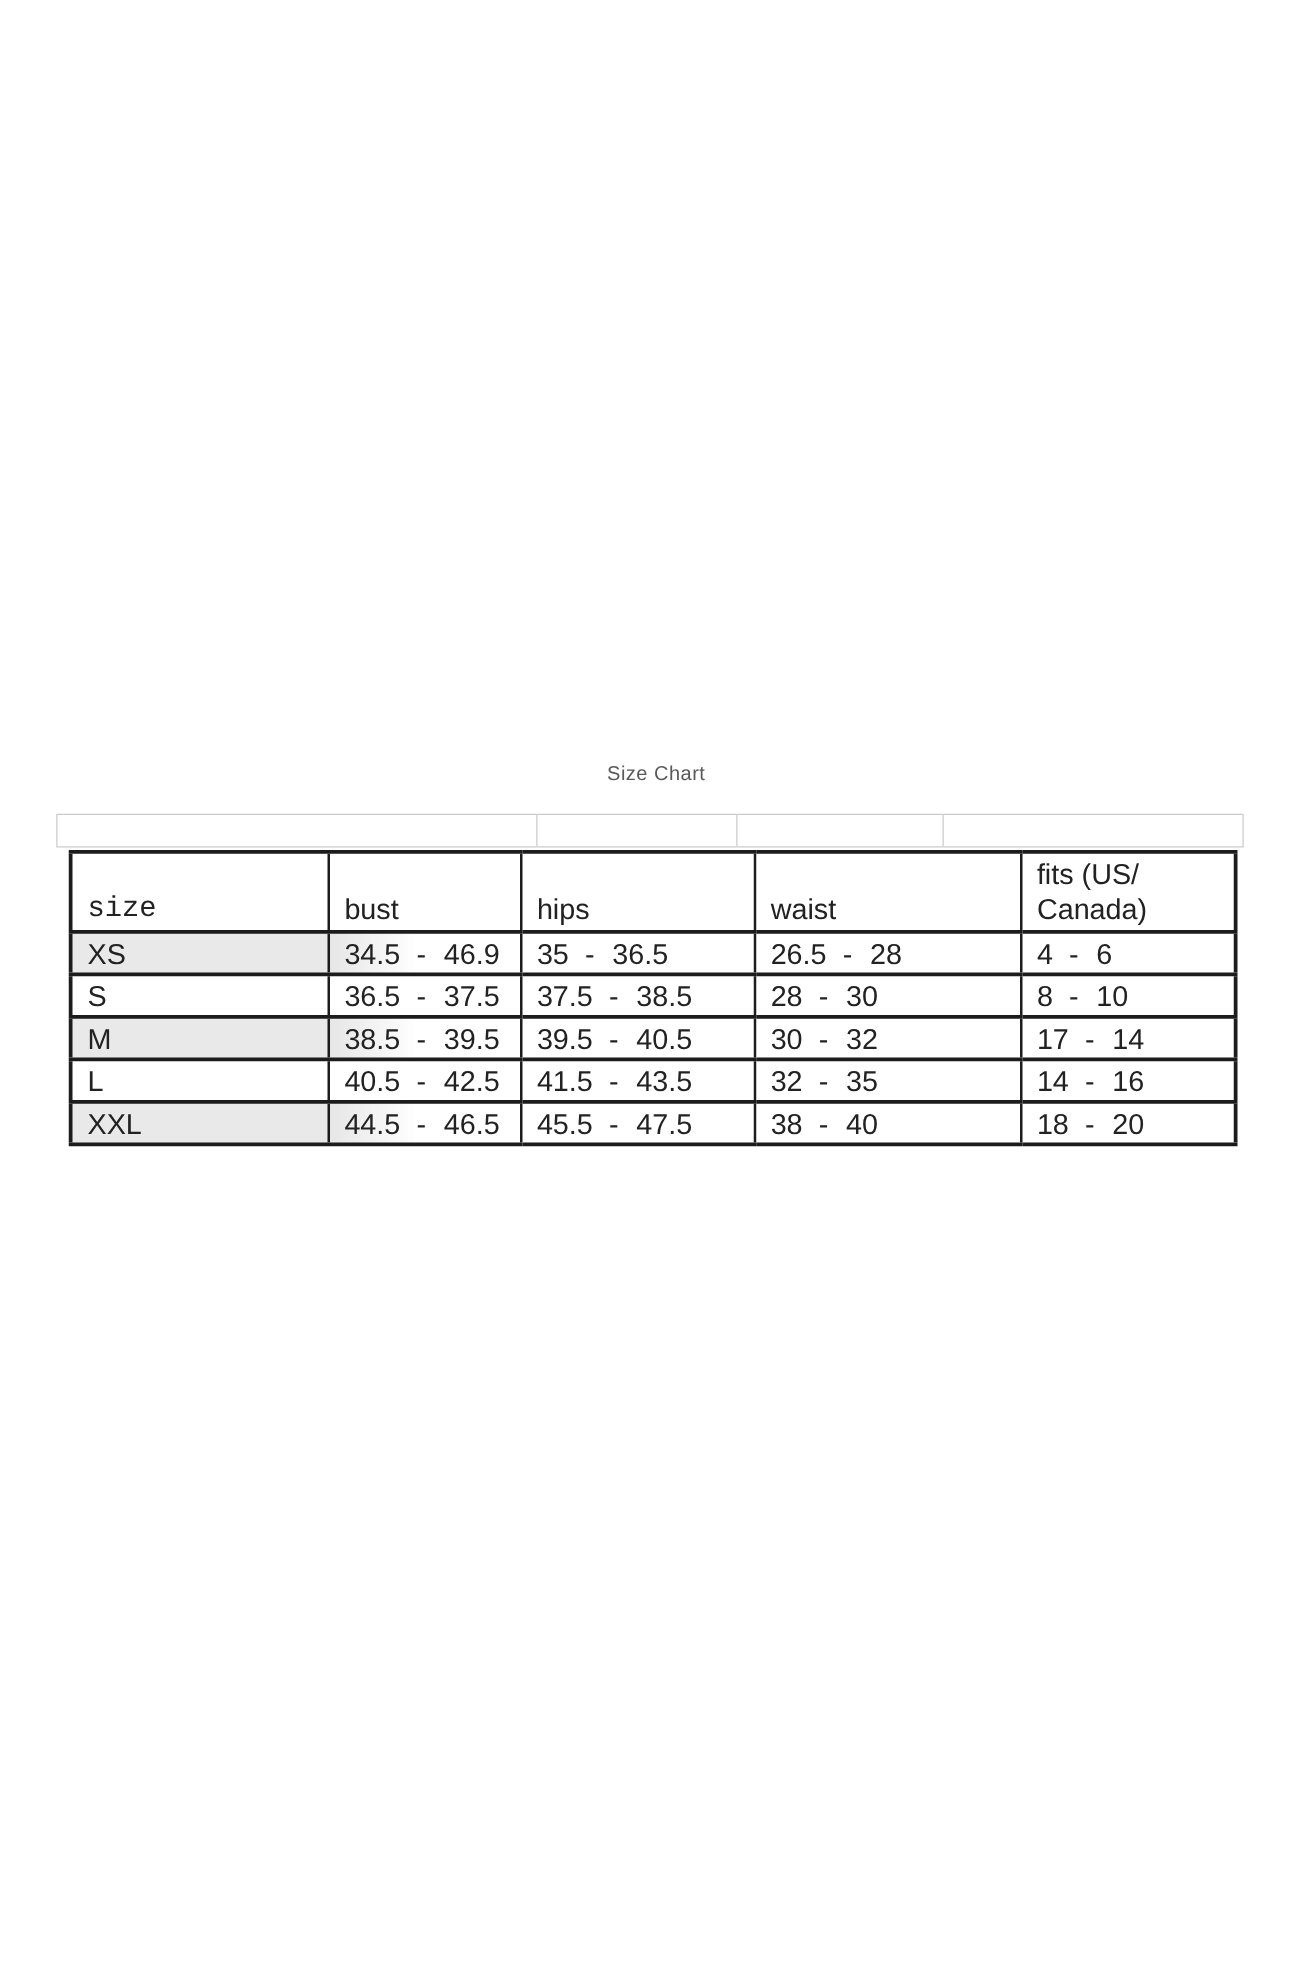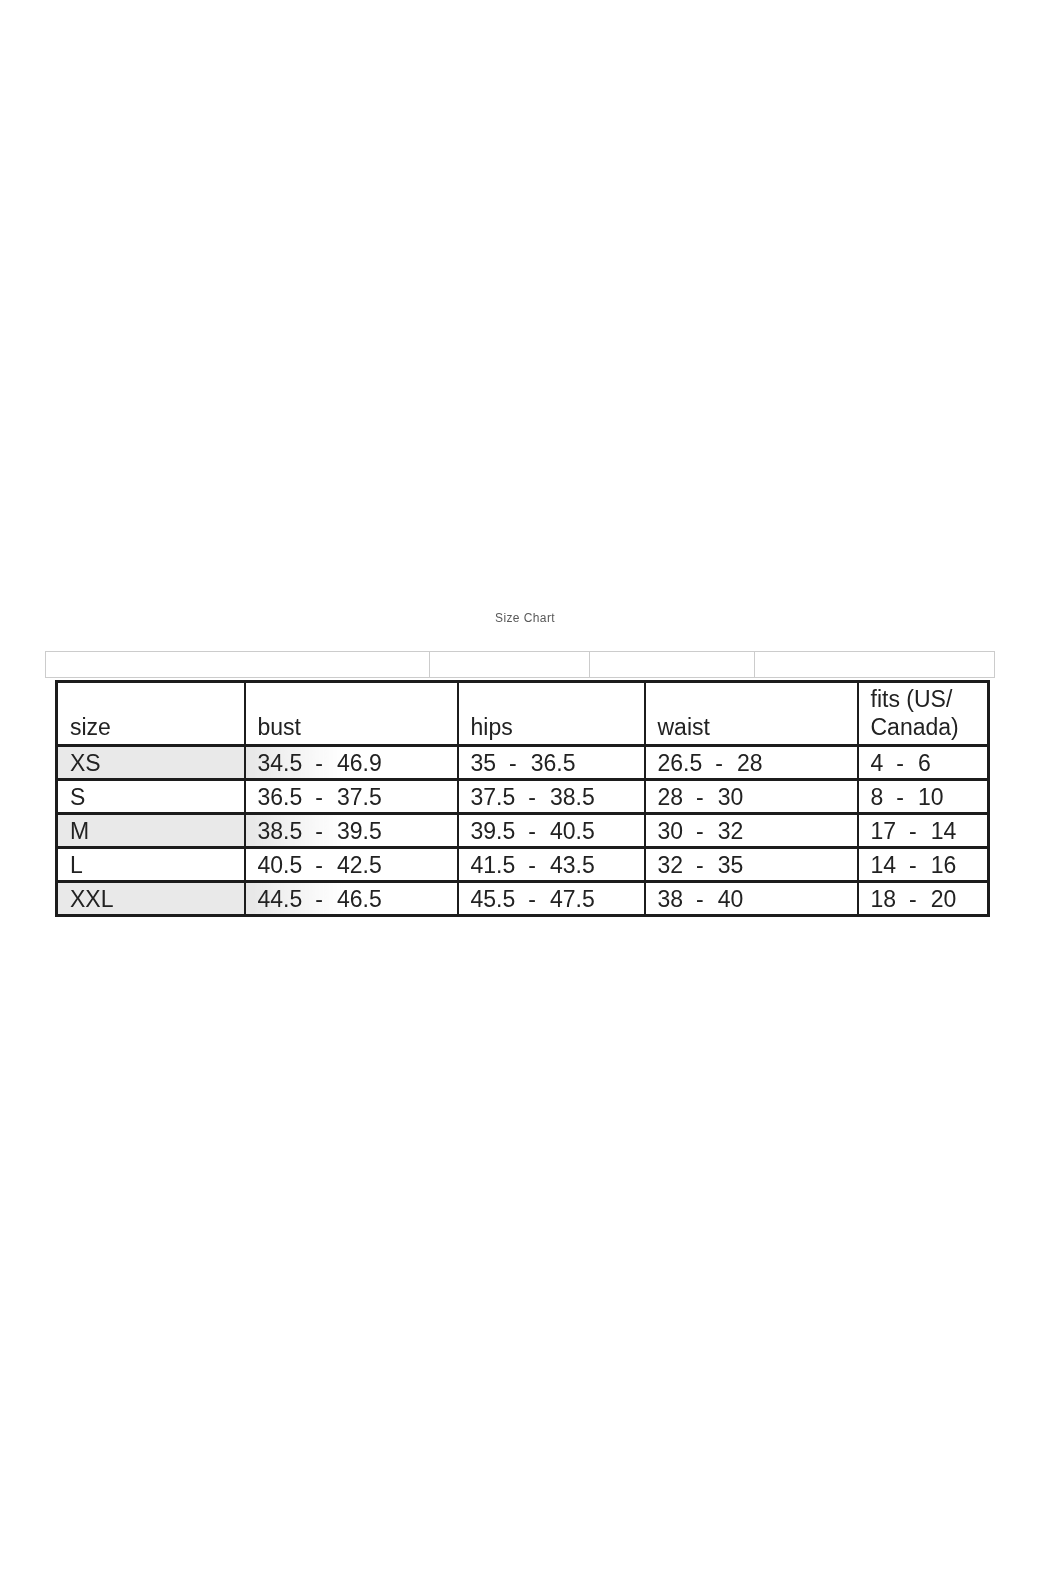--- a/index.html
+++ b/index.html
@@ -12,21 +12,21 @@
     position: relative;
     overflow: hidden;
   }
 
   .chart-title {
     position: absolute;
     top: 611px;
     left: 0;
     width: 1050px;
     text-align: center;
-    font-size: 12px;
+    font-size: 16px;
     letter-spacing: 0.4px;
     color: var(--title-text, #595959);
   }
 
   
   .top-strip {
     position: absolute;
     left: 45px;
     top: 651px;
     width: 950px;
@@ -67,22 +67,22 @@
     vertical-align: bottom;
     padding-bottom: 3px;
     line-height: 28px;
   }
   .size-table td {
     height: 34px;
     vertical-align: middle;
     line-height: 30px;
     white-space: nowrap;
   }
-  .size-table th:nth-child(1) { width: 188px; }
-  .size-table th:nth-child(2) { width: 213px; }
+  .size-table th:nth-child(1) { width: 206px; font-family: Liberation Mono, monospace; }
+  .size-table th:nth-child(2) { width: 154px; }
   .size-table th:nth-child(3) { width: 187px; }
   .size-table th:nth-child(4) { width: 213px; }
 
   
   .size-table tbody tr:nth-child(odd) td:nth-child(1) {
     background: var(--shaded-row, #e9e9e9);
   }
   .size-table tbody tr:nth-child(odd) td:nth-child(2) {
     background: linear-gradient(90deg, rgba(222,222,222,0.75) 0%, rgba(255,255,255,0) 46%), #ffffff;
   }

